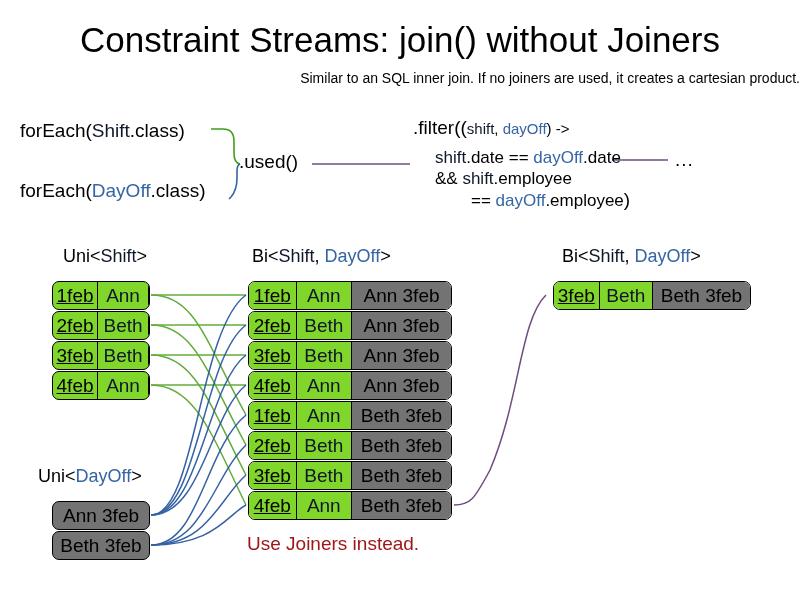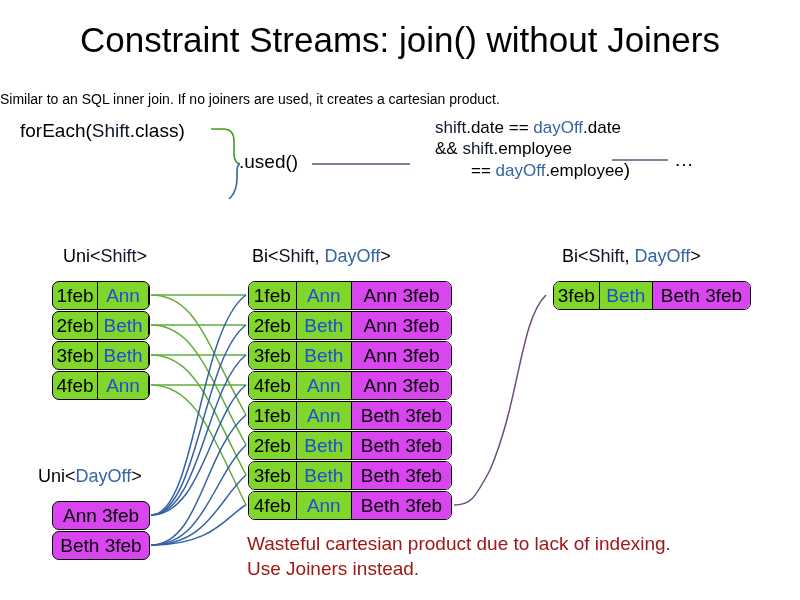--- a/index.html
+++ b/index.html
@@ -29,25 +29,24 @@
     text-align: center;
     font-size: 35px;
     line-height: 40px;
     font-weight: normal;
     white-space: nowrap;
   }
   .subtitle {
     position: absolute;
     left: 0; top: 69px;
     width: 800px;
-    text-align: left;
+    text-align: right;
     font-size: 14px;
     line-height: 18px;
     white-space: nowrap;
-    margin-top: 21px;
   }
 
   
   .code {
     position: absolute;
     font-size: 19px;
     line-height: 23px;
     white-space: nowrap;
   }
   .code-foreach-shift { left: 20px;  top: 119px; }
@@ -55,21 +54,21 @@
   .code-join          { left: 239px; top: 150px; }
 
   .filter-block {
     position: absolute;
     left: 413px; top: 117px;
     font-size: 17px;
     line-height: 21px;
     white-space: nowrap;
   }
   .filter-block .ln { display: block; }
-  .filter-block .ln2 { padding-left: 22px; }
+  .filter-block .ln2 { padding-left: 22px; margin-top: 8px; }
   .filter-block .ln3 { padding-left: 22px; }
   .filter-block .ln4 { padding-left: 58px; }
   .filter-block .big { font-size: 19px; }
   .filter-block .sm { font-size: 15px; }
 
   .ellipsis {
     position: absolute;
     left: 675px; top: 149px;
     font-size: 19px;
     letter-spacing: 1px;
@@ -107,26 +106,26 @@
   }
   .fact .cell {
     box-sizing: border-box;
     height: 100%;
     display: flex;
     align-items: center;
     justify-content: center;
     white-space: nowrap;
     padding: 0 3px;
   }
-  .fact .cell.date { border-right: 1.6px solid #000000; }
+  .fact .cell.date { border-right: 1.6px solid #000000; text-decoration: underline; }
   .fact .cell.name { border-right: 1.6px solid #000000; }
 
   .bg-green { background: #80D62B; }
-  .bg-blue  { background: #d946ef; }
-  .txt-orange { color: #1d4ed8; }
+  .bg-blue  { background: #737373; }
+  .txt-orange { color: #0f172a; }
   .txt-black  { color: #000000; }
 
   
   .shift-box { left: 52px; width: 98px; }
   .shift-box .date { width: 46px; }
   .shift-box .name { width: 52px; border-right: none; }
 
   
   .bi-box { left: 248px; width: 204px; }
   .bi-box .date { width: 48px; }
@@ -202,24 +201,26 @@
     </g>
 
     <path d="M454,505 C470,505 474,500 490,470 C520,400 520,320 546,295" fill="none" stroke="#6E4C7E" stroke-width="1.5"></path>
   </svg>
 
   <div class="title">Constraint Streams: join() without Joiners</div>
   <div class="subtitle">Similar to an SQL inner join. If no joiners are used, it creates a cartesian product.</div>
 
   <div class="code code-foreach-shift"><span class="plain">forEach(</span><span class="green">Shift</span><span class="plain">.class)</span></div>
 
+  <div class="code code-foreach-dayoff"><span class="plain">forEach(</span><span class="blue">DayOff</span><span class="plain">.class)</span></div>
 
   <div class="code code-join">.used()</div>
 
   <div class="filter-block">
+    <span class="ln ln1"><span class="big plain">.filter((</span><span class="sm green">shift</span><span class="sm plain">, </span><span class="sm blue">dayOff</span><span class="sm plain">) -&gt;</span></span>
     <span class="ln ln2"><span class="green">shift</span><span class="plain">.date == </span><span class="blue">dayOff</span><span class="plain">.date</span></span>
     <span class="ln ln3"><span class="plain">&amp;&amp; </span><span class="green">shift</span><span class="plain">.employee</span></span>
     <span class="ln ln4"><span class="plain">== </span><span class="blue">dayOff</span><span class="plain">.employee</span><span class="big plain">)</span></span>
   </div>
 
   <div class="ellipsis">...</div>
 
   <div class="stream-label lbl-uni-shift"><span class="plain">Uni&lt;</span><span class="green">Shift</span><span class="plain">&gt;</span></div>
 
   <div class="stream-label lbl-bi-middle"><span class="plain">Bi&lt;</span><span class="green">Shift</span><span class="plain">, </span><span class="blue">DayOff</span><span class="plain">&gt;</span></div>
@@ -293,17 +294,16 @@
     <div class="cell pair bg-blue txt-black">Beth 3feb</div>
   </div>
 
   <div class="fact res-box" style="top:281px">
     <div class="cell date bg-green txt-black">3feb</div>
     <div class="cell name bg-green txt-orange">Beth</div>
     <div class="cell pair bg-blue txt-black">Beth 3feb</div>
   </div>
 
   <div class="warning">
-    <span>Wasteful cartesian product due to lack of indexing.</span>
     <span>Use Joiners instead.</span>
   </div>
 
 </div>
 
 </body></html>

